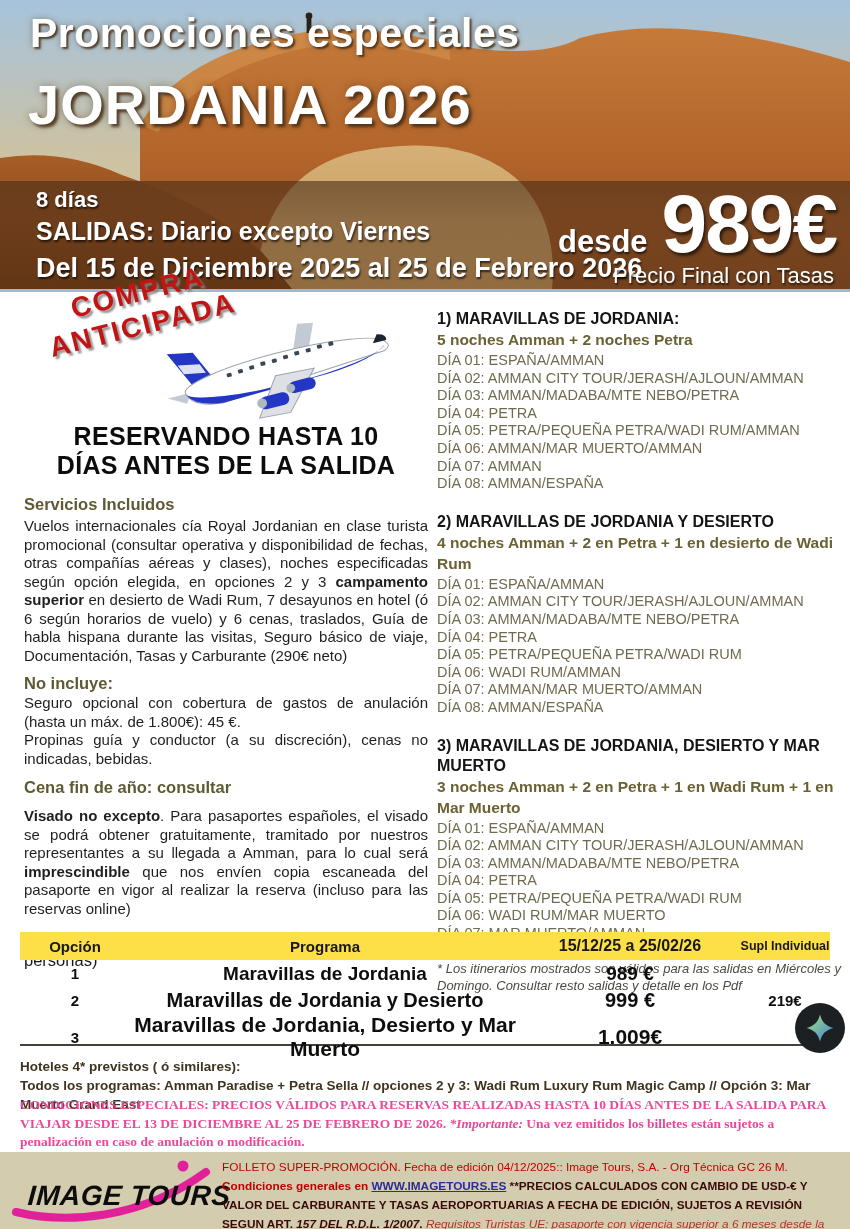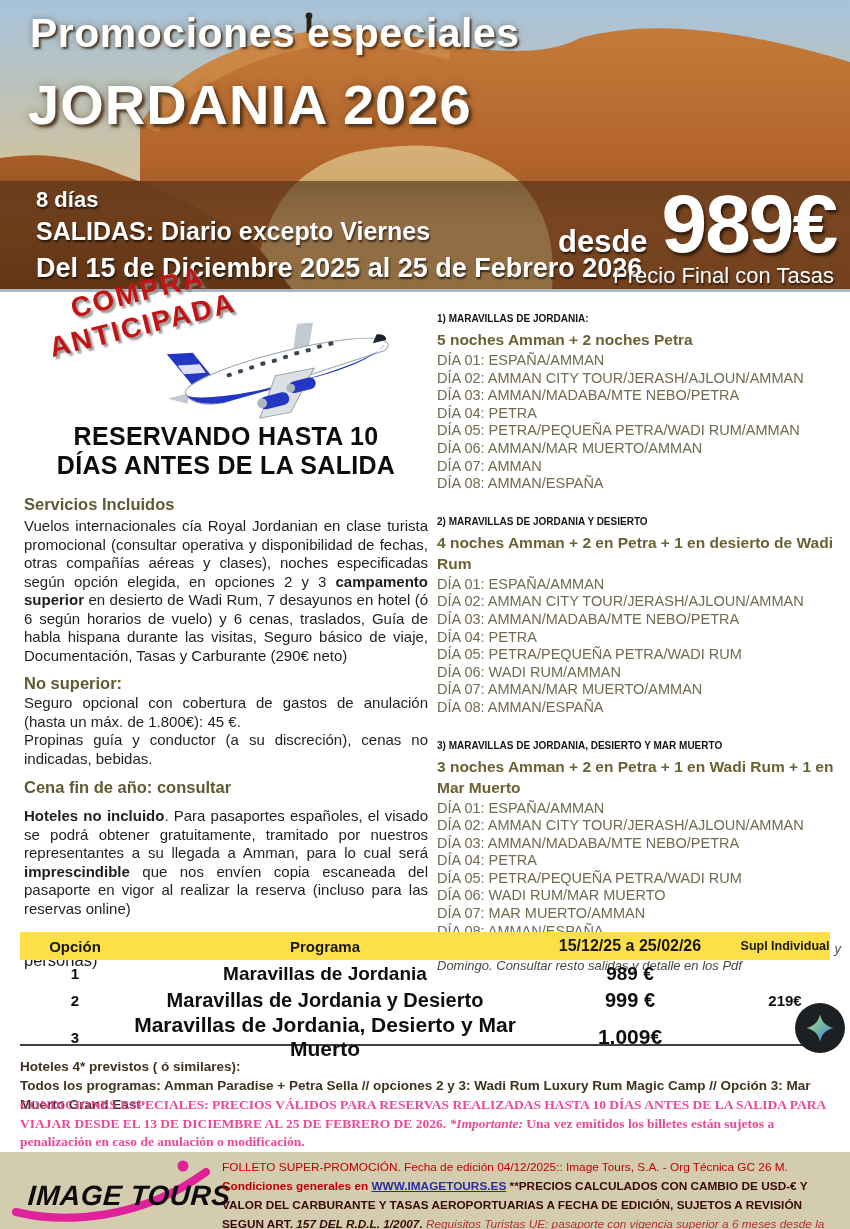--- a/index.html
+++ b/index.html
@@ -35,21 +35,21 @@
   .sec-title{margin-top:14px;font-size:16.5px;font-weight:bold;color:#5f5a33;line-height:20px;}
   .body-p{font-size:15px;line-height:18.5px;color:#1f1f1f;text-align:justify;margin-top:3px;}
   .b{font-weight:bold;}
   .dinner{margin-top:10px;font-size:16.5px;font-weight:bold;color:#5f5a33;}
   .visa-p{margin-top:10px;font-size:15px;line-height:18.5px;text-align:justify;color:#1f1f1f;}
   .prices-heading{margin-top:14px;font-size:16.5px;color:#1a1a1a;}
 
   
   .right-col{position:absolute;left:437px;top:309px;width:406px;}
   .prog{margin-bottom:19px;}
-  .prog-title{font-size:10px;line-height:20px;font-weight:bold;color:#141414;}
+  .prog-title{font-size:16px;line-height:20px;font-weight:bold;color:#141414;}
   .prog-sub{font-size:15.5px;line-height:21px;font-weight:bold;color:#6b6233;margin-bottom:2px;}
   .prog-days div{font-size:14.5px;line-height:17.6px;color:#706b50;}
   .itin-note{margin-top:1px;font-size:13px;line-height:16.5px;font-style:italic;color:#4a4a40;}
 
   
   .price-table{position:absolute;left:20px;top:932px;width:810px;}
   .t-head{display:grid;grid-template-columns:110px 390px 220px 90px;height:28px;background:#fde047;align-items:center;}
   .t-head .h{text-align:center;font-weight:bold;font-size:15px;color:#181818;}
   .t-head .h-date{font-size:16px;}
   .t-head .h-suppl{font-size:12.5px;font-weight:600;}
@@ -185,27 +185,27 @@
     </div>
 
     <div class="headline">
       <div>RESERVANDO HASTA 10</div>
       <div>DÍAS ANTES DE LA SALIDA</div>
     </div>
 
     <div class="sec-title">Servicios Incluidos</div>
     <div class="body-p"><span>Vuelos internacionales cía Royal Jordanian en clase turista promocional (consultar operativa y disponibilidad de fechas, otras compañías aéreas y clases), noches especificadas según opción elegida, en opciones 2 y 3 </span><span class="b">campamento superior</span><span> en desierto de Wadi Rum, 7 desayunos en hotel (ó 6 según horarios de vuelo) y 6 cenas,  traslados, Guía de habla hispana durante las visitas,  Seguro básico de viaje, Documentación, Tasas y Carburante (290€ neto)</span></div>
 
-    <div class="sec-title" style="margin-top:8px;">No superior:</div>
+    <div class="sec-title" style="margin-top:8px;">No incluye:</div>
     <div class="body-p" style="margin-top:1px;">Seguro opcional con  cobertura de gastos de anulación (hasta un máx. de  1.800€): 45 €.</div>
     <div class="body-p" style="margin-top:0;">Propinas guía y conductor (a su discreción), cenas no indicadas, bebidas.</div>
 
     <div class="dinner">Cena fin de año: consultar</div>
 
-    <div class="visa-p"><span class="b">Hoteles no incluido</span><span>. Para pasaportes españoles, el visado se podrá obtener gratuitamente, tramitado por nuestros representantes a su llegada a Amman, para lo cual será </span><span class="b">imprescindible</span><span> que nos envíen copia escaneada del pasaporte en vigor al realizar la reserva (incluso para las reservas online)</span></div>
+    <div class="visa-p"><span class="b">Visado no excepto</span><span>. Para pasaportes españoles, el visado se podrá obtener gratuitamente, tramitado por nuestros representantes a su llegada a Amman, para lo cual será </span><span class="b">imprescindible</span><span> que nos envíen copia escaneada del pasaporte en vigor al realizar la reserva (incluso para las reservas online)</span></div>
 
     <div class="prices-heading"><span class="b">Precios por persona en DBL estándar</span><span> (mínimo 2 personas)</span></div>
   </div>
 
   <div class="right-col">
     <div class="prog">
       <div class="prog-title">1) MARAVILLAS DE JORDANIA:</div>
       <div class="prog-sub">5 noches Amman + 2 noches Petra</div>
       <div class="prog-days">
           <div>DÍA 01: ESPAÑA/AMMAN</div>

